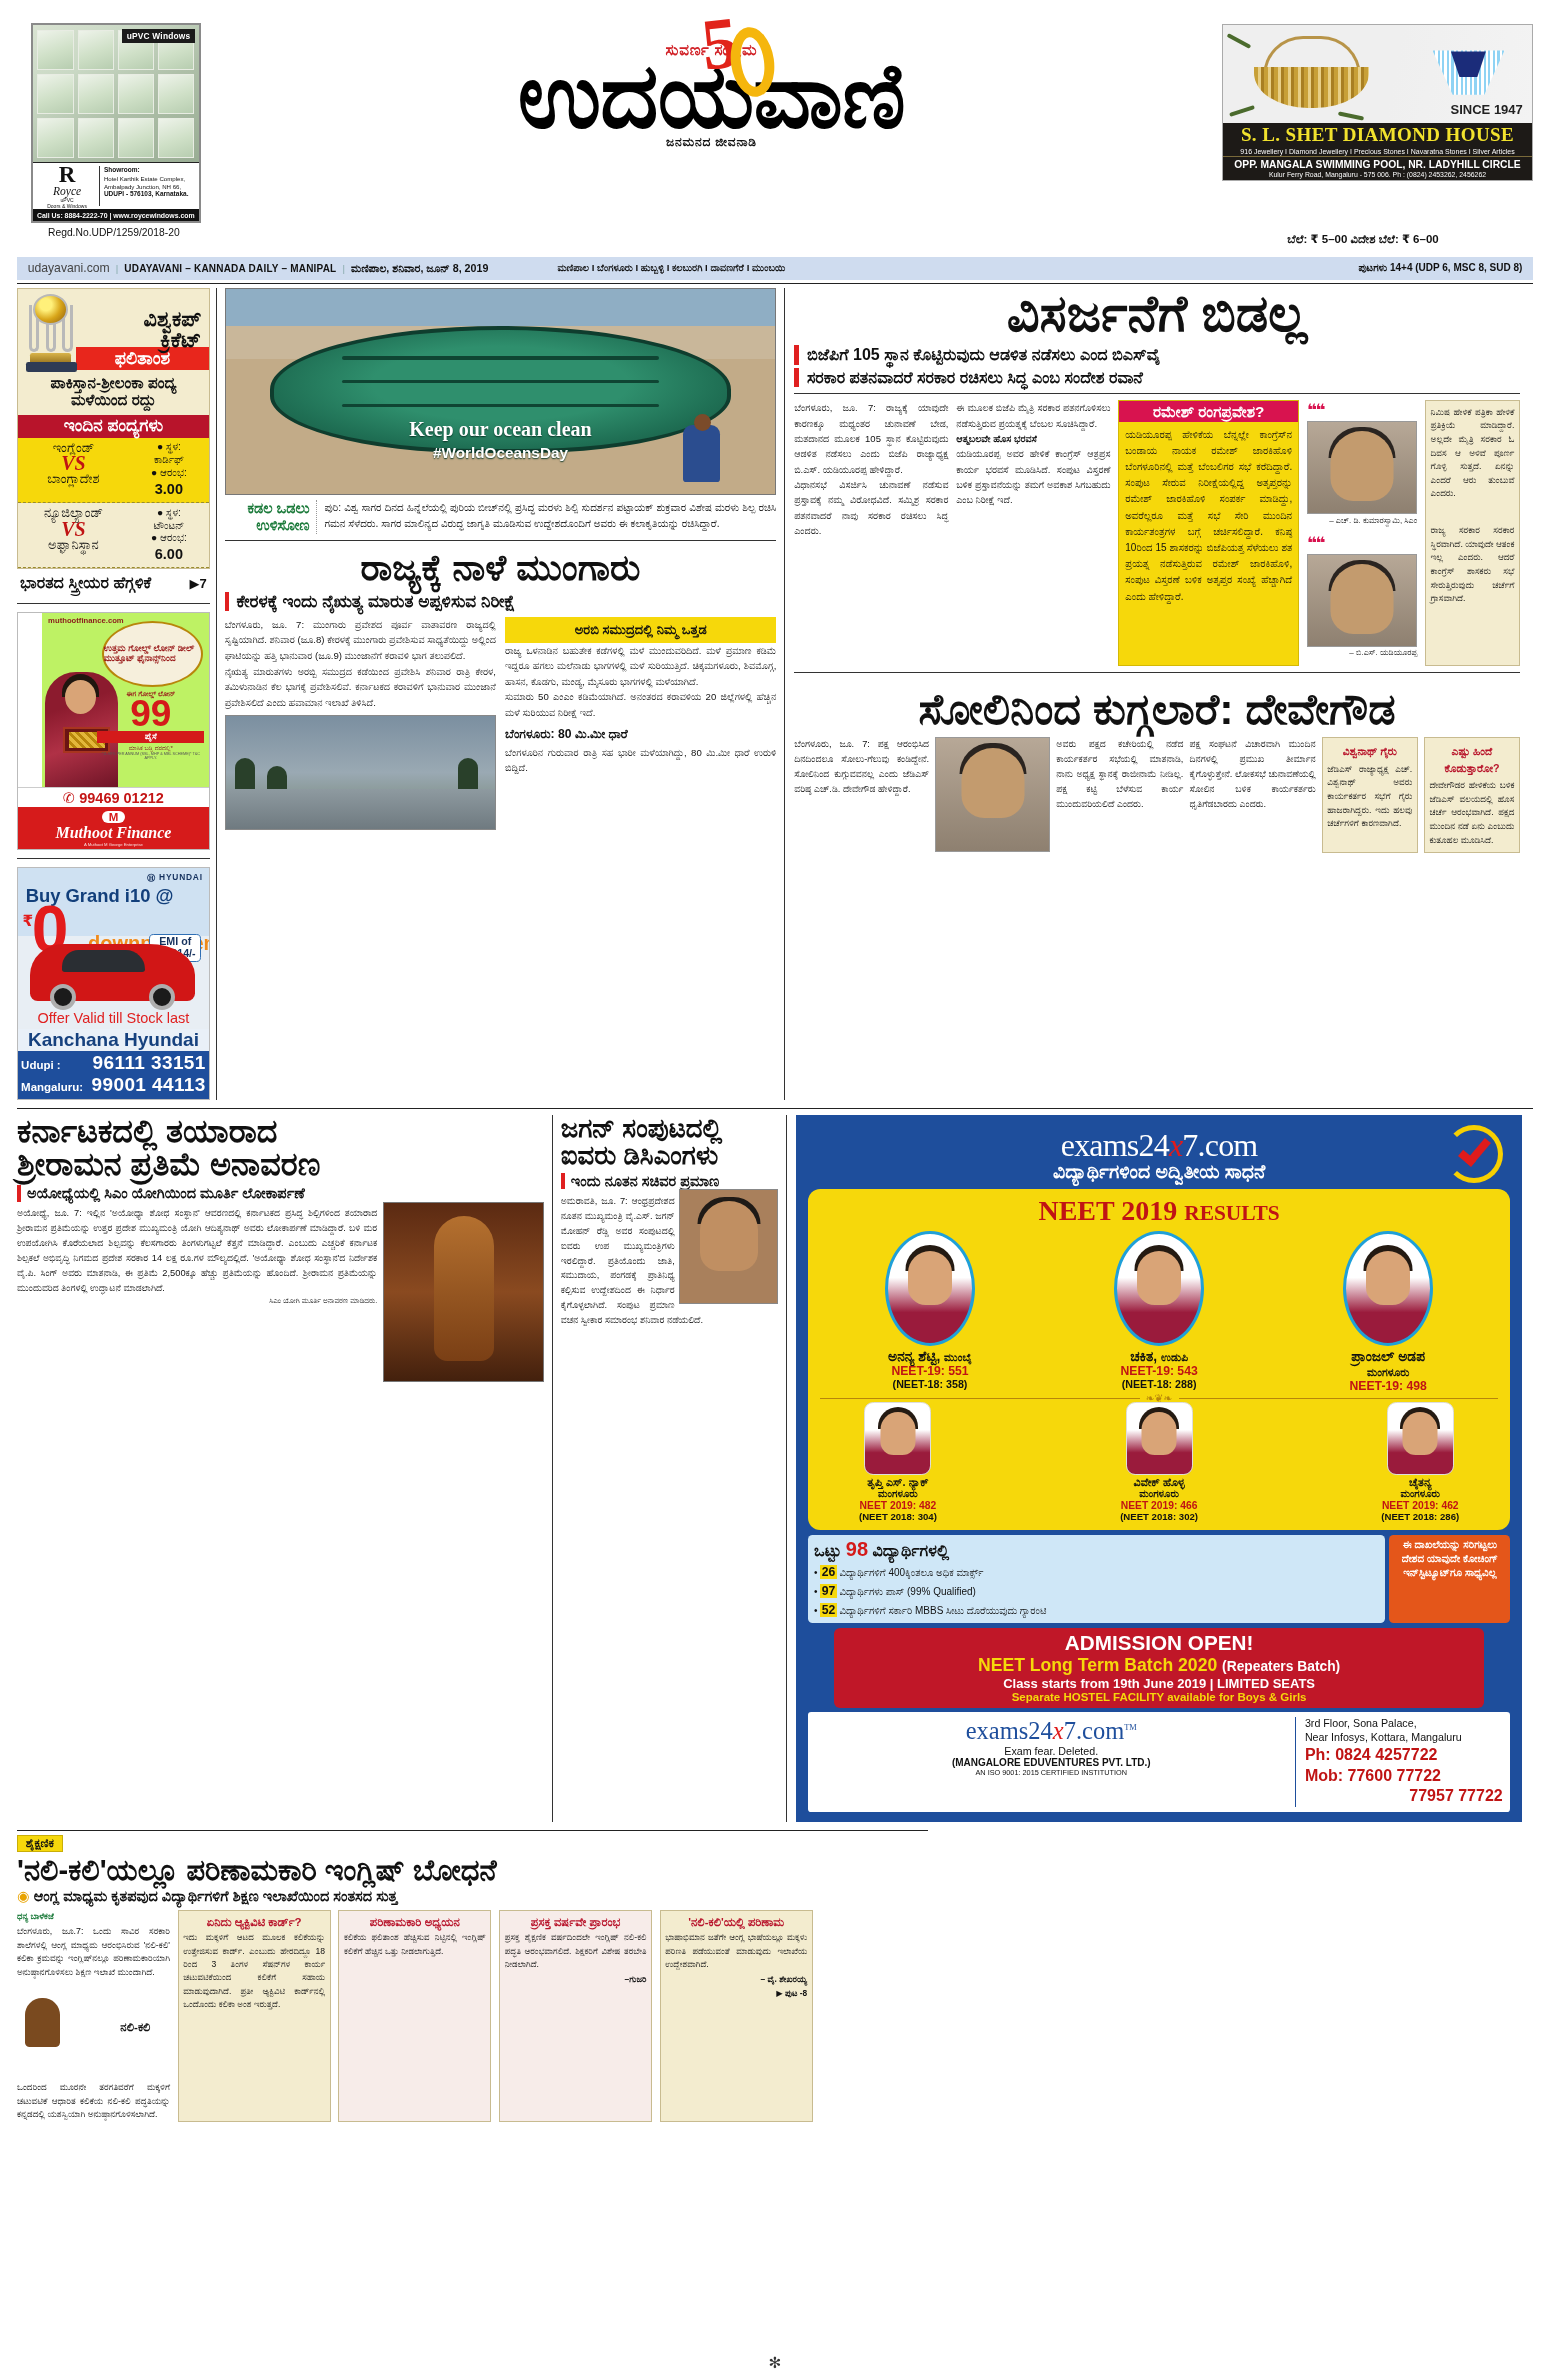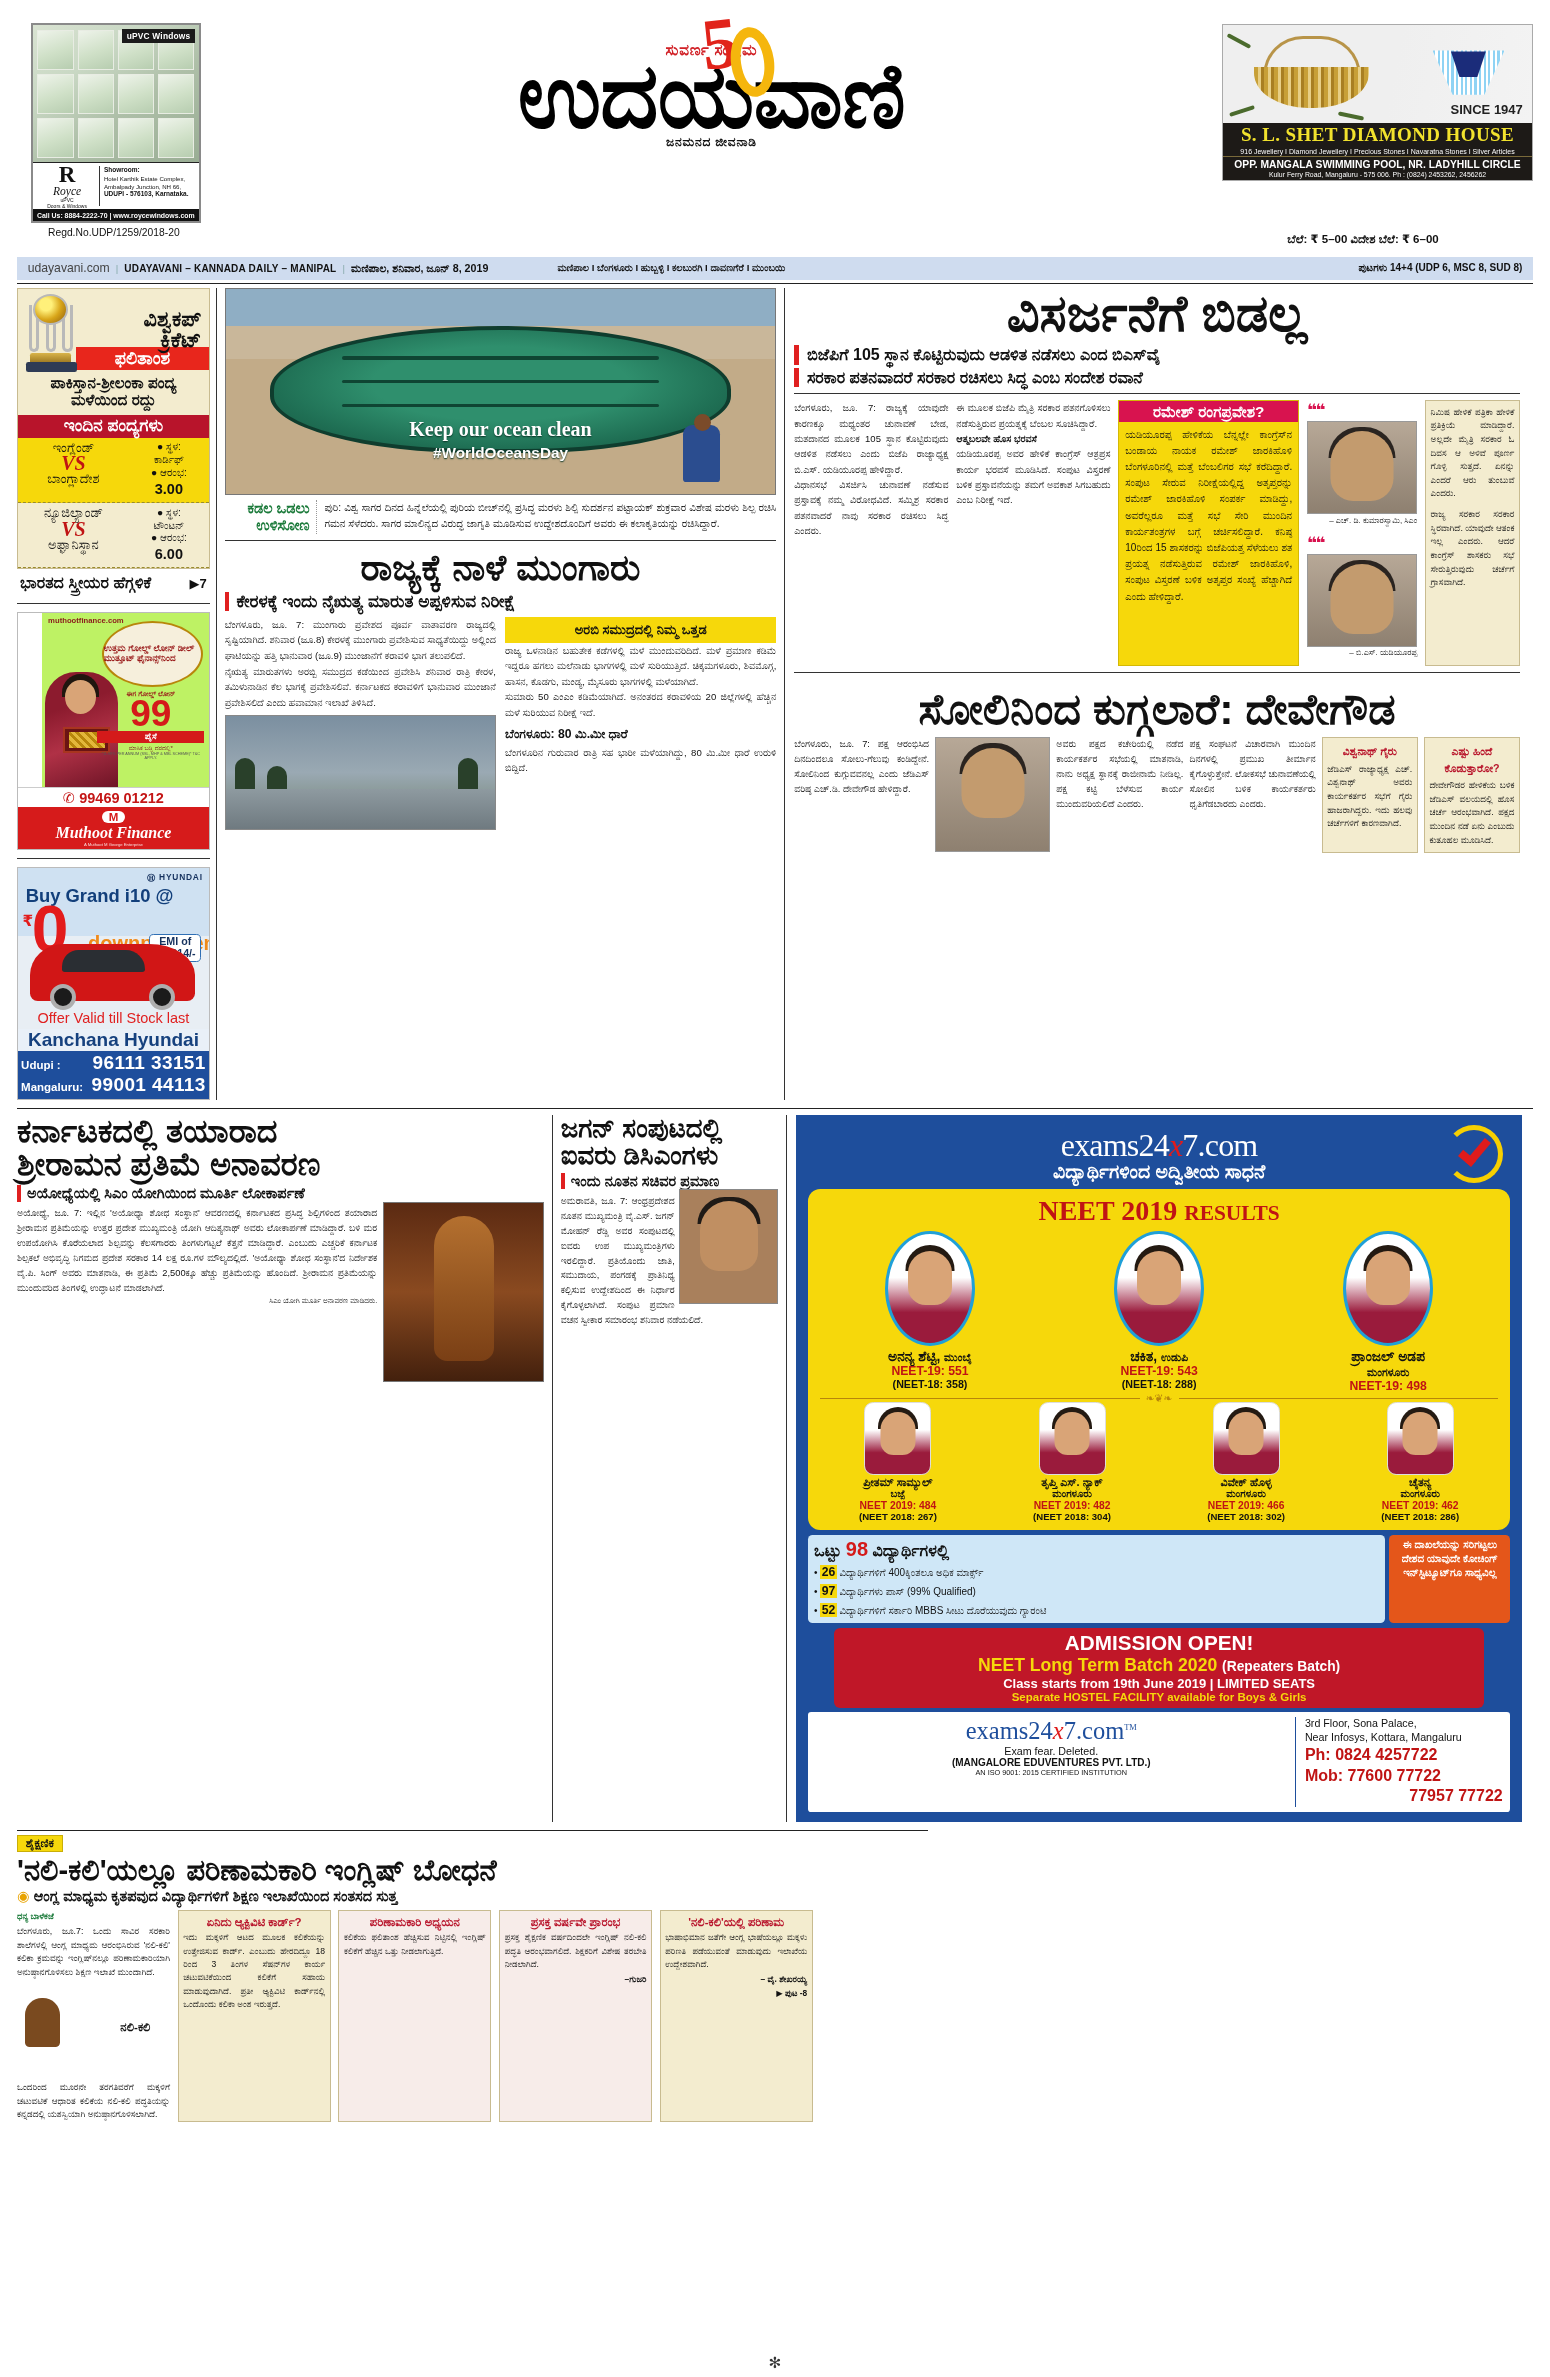--- a/index.html
+++ b/index.html
@@ -628,21 +628,21 @@
               <div class="face-img">
                   <div class="hr"></div>
                   <div class="hd"></div>
                 </div>
               <div class="face-name">– ಬಿ.ಎಸ್. ಯಡಿಯೂರಪ್ಪ</div>
             </div>
           </div>
 
           <div class="side-note">
             <div>ನಿಮಿಷ ಹೇಳಿಕೆ ಪತ್ರಿಕಾ ಹೇಳಿಕೆ ಪ್ರತಿಕ್ರಿಯೆ ಮಾಡಿದ್ದಾರೆ. ಅಲ್ಲದೇ ಮೈತ್ರಿ ಸರಕಾರ ಓ ದಿವಸ ಆ ಅಳಿವೆ ಪೂರ್ಣ ಗೊಳ್ಳಿ ಸುತ್ತದೆ. ಏನನ್ನು ಎಂದರೆ ಆರು ತುಂಬುವೆ ಎಂದರು.</div>
-            <div style="margin-top:7px">ರಾಜ್ಯ ಸರಕಾರ ಸರಕಾರ ಸ್ಥಿರವಾಗಿದೆ. ಯಾವುದೇ ಆತಂಕ ಇಲ್ಲ ಎಂದರು. ಆದರೆ ಕಾಂಗ್ರೆಸ್ ಶಾಸಕರು ಸಭೆ ಸೇರುತ್ತಿರುವುದು ಚರ್ಚೆಗೆ ಗ್ರಾಸವಾಗಿದೆ.</div>
+            <div style="margin-top:23px">ರಾಜ್ಯ ಸರಕಾರ ಸರಕಾರ ಸ್ಥಿರವಾಗಿದೆ. ಯಾವುದೇ ಆತಂಕ ಇಲ್ಲ ಎಂದರು. ಆದರೆ ಕಾಂಗ್ರೆಸ್ ಶಾಸಕರು ಸಭೆ ಸೇರುತ್ತಿರುವುದು ಚರ್ಚೆಗೆ ಗ್ರಾಸವಾಗಿದೆ.</div>
           </div>
         </div>
       </div>
 
       <div class="rule-row">
         <div class="headline2">ಸೋಲಿನಿಂದ ಕುಗ್ಗಲಾರೆ: ದೇವೇಗೌಡ</div>
         <div class="hd-g-row">
           <div class="hd-col" style="width:138px">ಬೆಂಗಳೂರು, ಜೂ. 7: ಪಕ್ಷ ಆರಂಭಿಸಿದ ದಿನದಿಂದಲೂ ಸೋಲು-ಗೆಲುವು ಕಂಡಿದ್ದೇನೆ. ಸೋಲಿನಿಂದ ಕುಗ್ಗುವವನಲ್ಲ ಎಂದು ಜೆಡಿಎಸ್ ವರಿಷ್ಠ ಎಚ್.ಡಿ. ದೇವೇಗೌಡ ಹೇಳಿದ್ದಾರೆ.</div>
           <div class="face-img" style="width:115px;height:115px;flex:none">
               <div class="hr"></div>
@@ -736,30 +736,20 @@
           </div>
 
           <div class="divider-orn"><span>❧❦❧</span></div>
 
           <div class="top4">
             <div class="stu4">
               <div class="sq">
                   <div class="hair"></div>
                   <div class="face"></div>
                 </div>
-              <div class="nm">ಪ್ರೀತಮ್ ಸಾಮ್ಯುಲ್</div>
-              <div class="pl">ಬಜ್ಪೆ</div>
-              <div class="s1">NEET 2019: 484</div>
-              <div class="s2">(NEET 2018: 267)</div>
-            </div>
-            <div class="stu4">
-              <div class="sq">
-                  <div class="hair"></div>
-                  <div class="face"></div>
-                </div>
               <div class="nm">ತೃಪ್ತಿ ಎಸ್. ನ್ಯಾಕ್</div>
               <div class="pl">ಮಂಗಳೂರು</div>
               <div class="s1">NEET 2019: 482</div>
               <div class="s2">(NEET 2018: 304)</div>
             </div>
             <div class="stu4">
               <div class="sq">
                   <div class="hair"></div>
                   <div class="face"></div>
                 </div>

